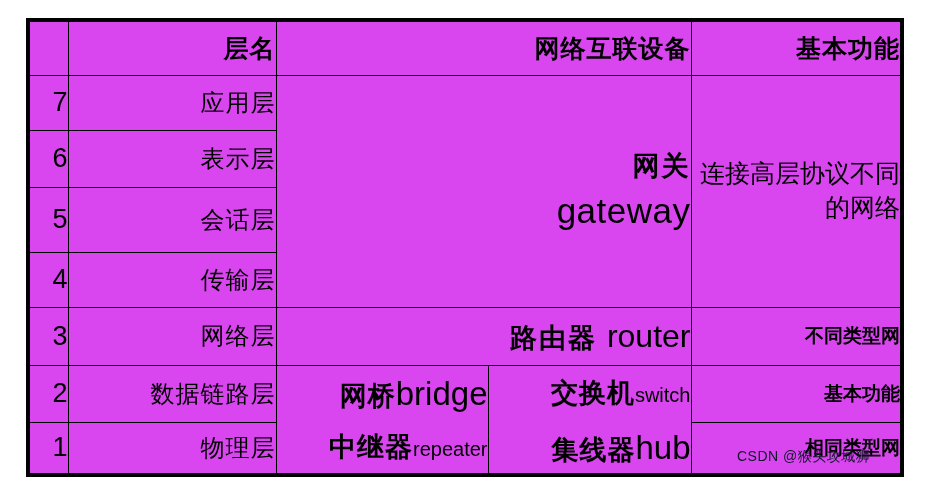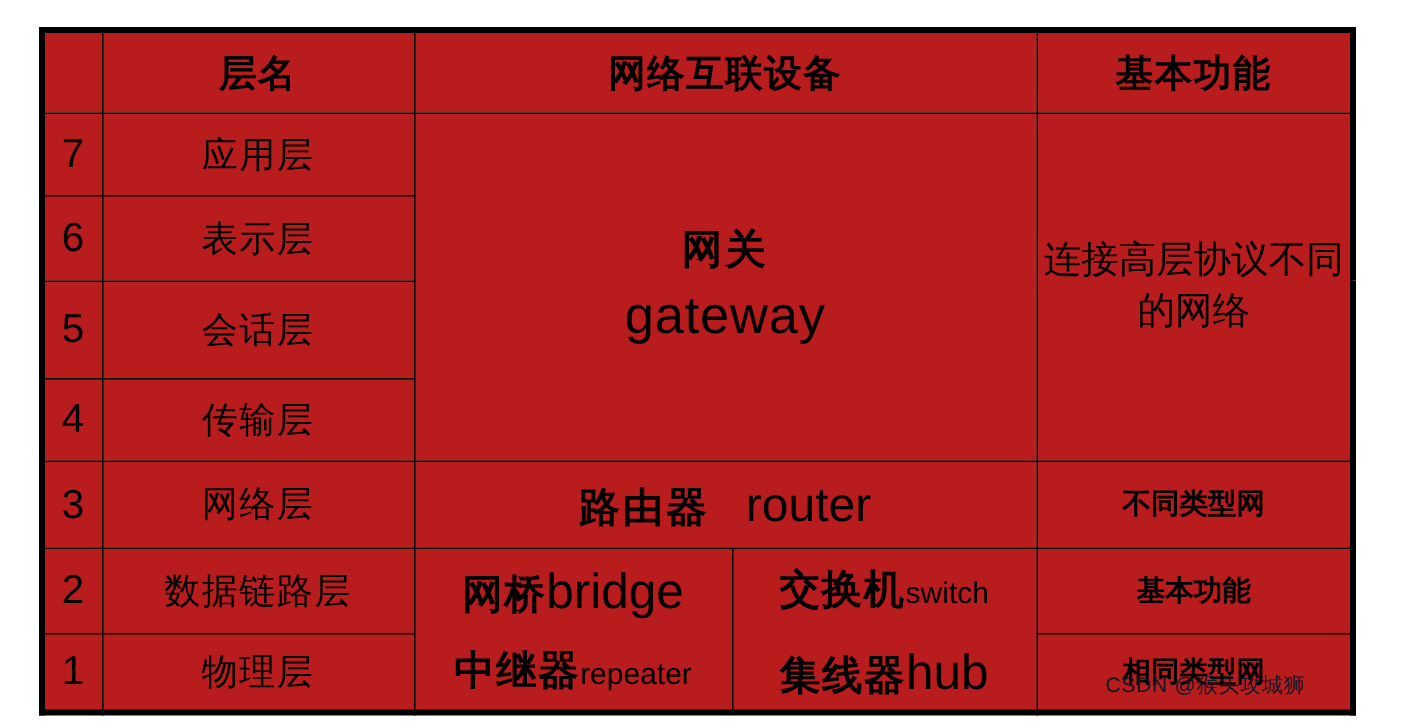--- a/index.html
+++ b/index.html
@@ -23,23 +23,23 @@
     height: 455px;
     border-collapse: collapse;
     table-layout: fixed;
     border: 4px solid #000000;
   }
 
   #osi-table td {
     border: 1px solid #000000;
     padding: 0;
     vertical-align: middle;
-    text-align: center;
+    text-align: right;
     color: #000000;
-    background: #b91c1c;
+    background: #d946ef;
   }
 
   
   .col-num   { width: 40px; }
   .col-name  { width: 208px; }
   .col-dev   { width: 415px; }
   .col-func  { width: 211px; }
 
   
   .num {
@@ -118,21 +118,21 @@
   }
   .router-cn {
     font-family: "Liberation Serif", "DejaVu Serif", serif;
     font-weight: bold;
     font-size: 27px;
     letter-spacing: 2px;
   }
   .router-en {
     font-family: "Liberation Sans", "DejaVu Sans", sans-serif;
     font-size: 32px;
-    margin-left: 24px;
+    margin-left: 10px;
   }
 
   
   .dev-split {
     text-align: center;
     white-space: nowrap;
     line-height: 1;
   }
   .dev-cn {
     font-family: "Liberation Serif", "DejaVu Serif", serif;

